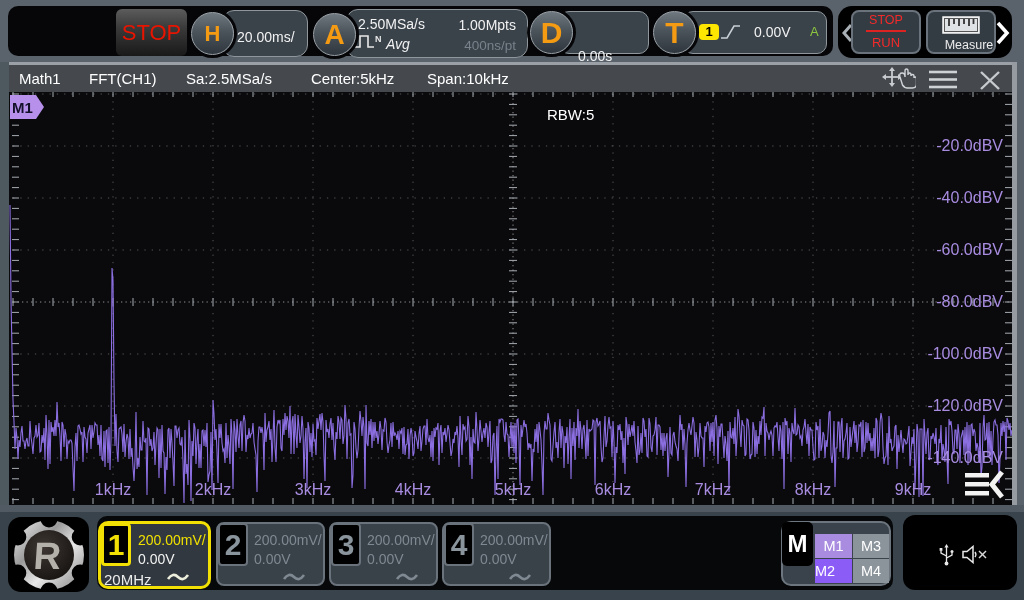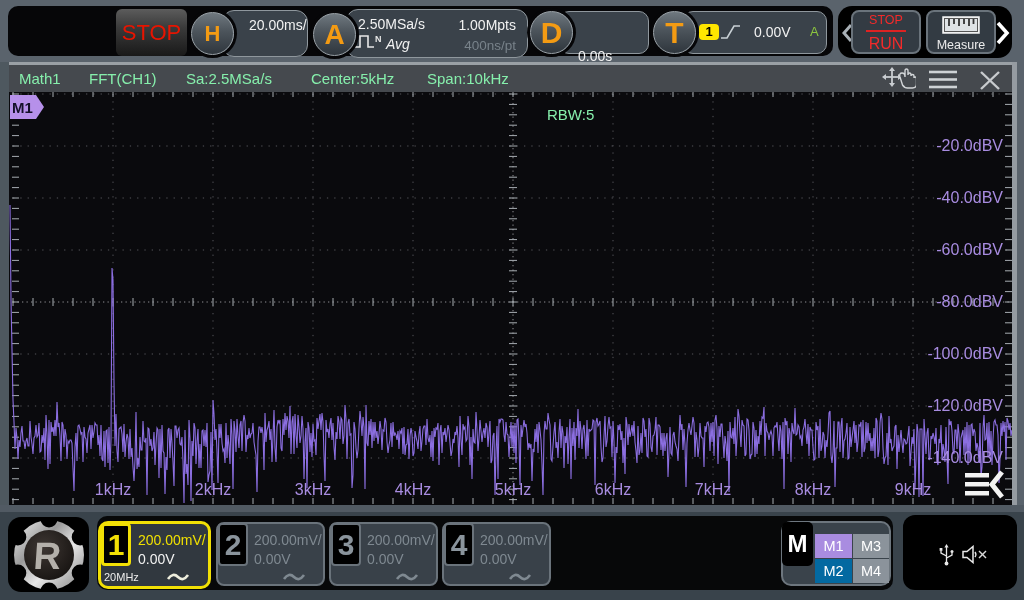--- a/index.html
+++ b/index.html
@@ -20,21 +20,21 @@
   .tbox{background:#3a424a;border:1.5px solid #8f979d;border-radius:12px;z-index:1;}
   .wtxt{color:#f2f2f2;font-size:14px;line-height:1;z-index:2;}
   
   #pillR{left:838px;top:6px;width:174px;height:52px;background:#000;border-radius:14px;}
   .rbtn{background:#333b43;border:2px solid #6a737b;border-radius:8px;width:66px;height:40px;}
   
   #lstrip{left:0;top:62px;width:9px;height:443px;background:#4e585f;}
   #rstrip{left:1012px;top:62px;width:5px;height:443px;background:#959ba1;}
   #titlebar{left:9px;top:62px;width:1003px;height:30px;background:#45494e;
             border-top:3px solid #9aa0a5;box-sizing:border-box;}
-  .ttxt{color:#86efac;font-size:15px;top:70px;z-index:2;text-align:center;}
+  .ttxt{color:#ffffff;font-size:15px;top:70px;z-index:2;text-align:center;}
   #plot{left:9px;top:92px;width:1003px;height:413px;background:#0a0a0d;}
   #bstrip{left:0;top:505px;width:1024px;height:7px;background:#515a63;}
   
   #botbar{left:0;top:512px;width:1024px;height:88px;background:#39434b;}
   #gearp{left:8px;top:517px;width:81px;height:75px;background:#000;border-radius:13px;}
   #mainp{left:97px;top:516px;width:796px;height:74px;background:#070809;border-radius:10px;}
   #rightp{left:903px;top:515px;width:114px;height:75px;background:#000;border-radius:12px;}
   #ch1{left:98px;top:521px;width:113px;height:68px;border:3px solid #f2e005;
        border-radius:10px;background:#31383f;box-sizing:border-box;}
   .chg{border:2px solid #6a737b;border-radius:8px;background:#394149;
@@ -45,21 +45,21 @@
 </style>
 </head>
 <body>
 <div id="scr">
 
   <div class="abs" id="pillL"></div>
   <div class="abs" id="stopbtn">STOP</div>
 
   <div class="abs tbox" style="left:222px;top:10px;width:84px;height:45px;"></div>
   <div class="abs circ" style="left:191px;top:12px;font-size:22px;line-height:41px;">H</div>
-  <div class="abs wtxt" style="left:237px;top:18px;padding-left:12px;">20.00ms/</div>
+  <div class="abs wtxt" style="left:237px;top:30px;">20.00ms/</div>
 
   <div class="abs tbox" style="left:346px;top:9px;width:180px;height:47px;"></div>
   <div class="abs circ" style="left:313px;top:13px;font-size:28px;line-height:41px;">A</div>
   <div class="abs wtxt" style="left:358px;top:17px;">2.50MSa/s</div>
   <div class="abs wtxt" style="left:456px;top:18px;width:60px;text-align:right;">1.00Mpts</div>
   <svg class="abs" style="left:354px;top:33px;z-index:2;" width="30" height="17" viewBox="0 0 30 17">
     <path d="M1 14 L6 14 L6 3 L14 3 L14 14 L20 14" fill="none" stroke="#e8e8e8" stroke-width="1.6"></path>
     <text x="21" y="9" fill="#e8e8e8" font-size="9" font-weight="bold">N</text>
   </svg>
   <div class="abs wtxt" style="left:386px;top:37px;font-style:italic;">Avg</div>
@@ -78,35 +78,35 @@
   <div class="abs wtxt" style="left:754px;top:25px;">0.00V</div>
   <div class="abs" style="left:810px;top:25px;color:#8cc63f;font-size:13px;line-height:1;z-index:2;">A</div>
 
   <div class="abs" id="pillR"></div>
   <svg class="abs" style="left:841px;top:23px;" width="12" height="20" viewBox="0 0 12 20">
     <path d="M10 2 L3 10 L10 18" fill="none" stroke="#a8b0b6" stroke-width="3"></path>
   </svg>
   <div class="abs rbtn" style="left:851px;top:10px;"></div>
   <div class="abs" style="left:851px;top:14px;width:70px;text-align:center;color:#f32a2a;font-size:12.5px;line-height:1;">STOP</div>
   <div class="abs" style="left:866px;top:30px;width:40px;height:2px;background:#d22;"></div>
-  <div class="abs" style="left:851px;top:36px;width:70px;text-align:center;color:#f32a2a;font-size:16px;line-height:1;">RUN</div>
+  <div class="abs" style="left:851px;top:36px;width:70px;text-align:center;color:#f32a2a;font-size:13px;line-height:1;">RUN</div>
   <div class="abs rbtn" style="left:926px;top:10px;"></div>
   <svg class="abs" style="left:942px;top:16px;" width="38" height="18" viewBox="0 0 38 18">
     <rect x="1" y="1" width="36" height="16" fill="#dfe3e6" stroke="#f5f5f5" stroke-width="1.5"></rect>
     <rect x="2.5" y="2.5" width="33" height="13" fill="none" stroke="#555" stroke-width="1"></rect>
     <g stroke="#333" stroke-width="1.8">
       <line x1="7" y1="3" x2="7" y2="10"></line>
         <line x1="12" y1="3" x2="12" y2="8"></line>
       <line x1="17" y1="3" x2="17" y2="10"></line>
         <line x1="22" y1="3" x2="22" y2="8"></line>
       <line x1="27" y1="3" x2="27" y2="10"></line>
         <line x1="31.5" y1="3" x2="31.5" y2="8"></line>
     </g>
   </svg>
-  <div class="abs" style="left:926px;top:39px;width:70px;text-align:center;color:#ececec;font-size:12.5px;line-height:1;">Measure</div>
+  <div class="abs" style="left:926px;top:39px;width:86px;text-align:center;color:#ececec;font-size:12.5px;line-height:1;">Measure</div>
   <svg class="abs" style="left:995px;top:21px;" width="15" height="24" viewBox="0 0 15 24">
     <path d="M3 2 L12 12 L3 22" fill="none" stroke="#fff" stroke-width="3.6"></path>
   </svg>
 
   <div class="abs" id="titlebar"></div>
   <div class="abs ttxt" style="left:19px;">Math1</div>
   <div class="abs ttxt" style="left:89px;">FFT(CH1)</div>
   <div class="abs ttxt" style="left:186px;">Sa:2.5MSa/s</div>
   <div class="abs ttxt" style="left:311px;">Center:5kHz</div>
   <div class="abs ttxt" style="left:427px;">Span:10kHz</div>
@@ -217,21 +217,21 @@
     </g>
     <circle cx="38" cy="36" r="25" fill="url(#ctr)"></circle>
     <text x="39" y="50" text-anchor="middle" fill="#b4b0aa" font-size="38" font-weight="bold" font-family="Liberation Sans, sans-serif" transform="skewX(-4)">R</text>
   </svg>
   <div class="abs" id="mainp"></div>
 
   <div class="abs" id="ch1"></div>
   <div class="abs chbadge" style="left:101px;top:523px;border:3px solid #f2e005;border-radius:4px;color:#f2e005;box-sizing:border-box;line-height:38px;">1</div>
   <div class="abs" style="left:138px;top:533px;color:#f0e000;font-size:14px;line-height:1;">200.00mV/</div>
   <div class="abs" style="left:138px;top:552px;color:#f2f2f2;font-size:14px;line-height:1;">0.00V</div>
-  <div class="abs" style="left:104px;top:572px;color:#ececec;font-size:11px;line-height:1;">20MHz</div>
+  <div class="abs" style="left:104px;top:572px;color:#ececec;font-size:15px;line-height:1;">20MHz</div>
   <svg class="abs" style="left:166px;top:571px;" width="24" height="12" viewBox="0 0 24 12">
     <path d="M2 8 Q7 1 12 6 Q17 11 22 4" fill="none" stroke="#eeeedd" stroke-width="2.6"></path>
   </svg>
 
   <div class="abs chg" style="left:216px;"></div>
   <div class="abs chbadge" style="left:218px;top:523px;color:#8a949c;border:2px solid #6a737b;box-sizing:border-box;line-height:39px;border-radius:4px;">2</div>
   <div class="abs gtxt" style="left:254px;top:533px;font-size:14px;line-height:1;">200.00mV/</div>
   <div class="abs gtxt" style="left:254px;top:552px;font-size:14px;line-height:1;">0.00V</div>
   <svg class="abs" style="left:282px;top:571px;" width="24" height="12" viewBox="0 0 24 12">
     <path d="M2 8 Q7 1 12 6 Q17 11 22 4" fill="none" stroke="#7f8991" stroke-width="2.6"></path>
@@ -250,21 +250,21 @@
   <div class="abs gtxt" style="left:480px;top:533px;font-size:14px;line-height:1;">200.00mV/</div>
   <div class="abs gtxt" style="left:480px;top:552px;font-size:14px;line-height:1;">0.00V</div>
   <svg class="abs" style="left:508px;top:571px;" width="24" height="12" viewBox="0 0 24 12">
     <path d="M2 8 Q7 1 12 6 Q17 11 22 4" fill="none" stroke="#7f8991" stroke-width="2.6"></path>
   </svg>
 
   <div class="abs" style="left:781px;top:521px;width:110px;height:65px;background:#3a434b;border:2px solid #6d767e;border-radius:10px;box-sizing:border-box;"></div>
   <div class="abs" style="left:782px;top:522px;width:31px;height:44px;background:#000;border-radius:5px;color:#fff;font-weight:bold;font-size:24px;text-align:center;line-height:44px;">M</div>
   <div class="abs" style="left:815px;top:534px;width:37px;height:24px;background:#a98ce0;color:#fff;font-size:14.5px;text-align:center;line-height:24px;">M1</div>
   <div class="abs" style="left:853px;top:534px;width:36px;height:24px;background:#8b939b;color:#fff;font-size:14.5px;text-align:center;line-height:24px;">M3</div>
-  <div class="abs" style="left:815px;top:559px;width:37px;height:24px;background:#0369a1;color:#fff;font-size:14.5px;text-align:center;line-height:24px;">M2</div>
+  <div class="abs" style="left:815px;top:559px;width:37px;height:24px;background:#8b5cf6;color:#fff;font-size:14.5px;text-align:left;line-height:24px;">M2</div>
   <div class="abs" style="left:853px;top:559px;width:36px;height:24px;background:#8b939b;color:#fff;font-size:14.5px;text-align:center;line-height:24px;">M4</div>
 
   <div class="abs" id="rightp"></div>
   <svg class="abs" style="left:938px;top:544px;" width="17" height="22" viewBox="0 0 17 22">
     <g stroke="#e8e8e8" stroke-width="1.3" fill="none">
       <line x1="8.5" y1="3" x2="8.5" y2="18"></line>
       <path d="M8.5 12 L3 9 L3 6.5"></path>
       <path d="M8.5 14 L14 11 L14 8.5"></path>
     </g>
     <path d="M8.5 0 L10.6 3.5 L6.4 3.5 Z" fill="#e8e8e8"></path>

